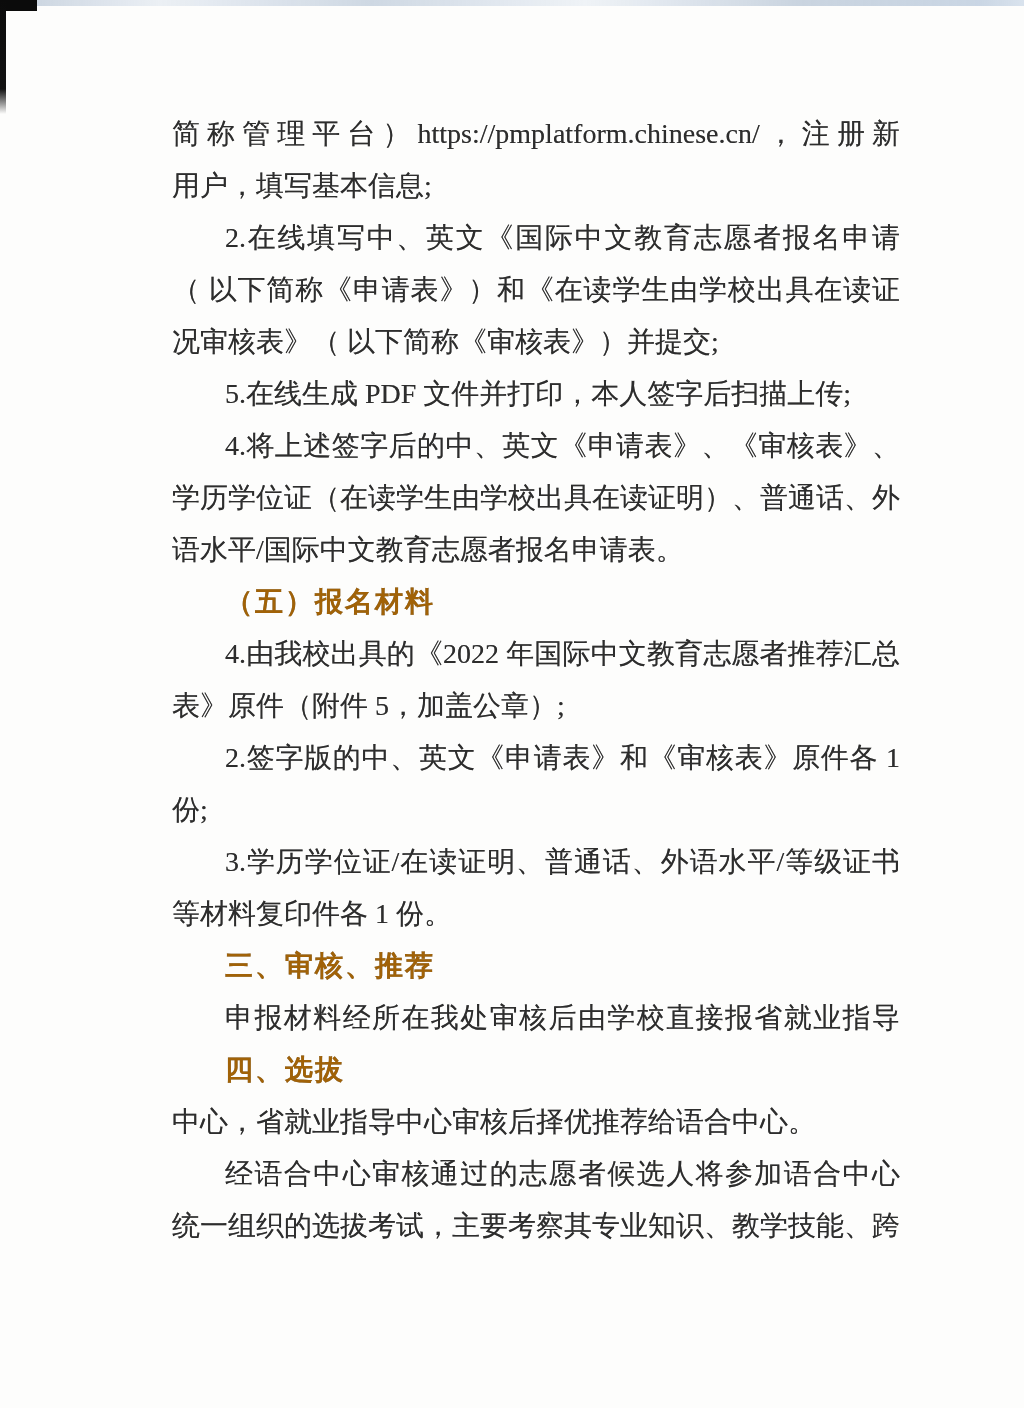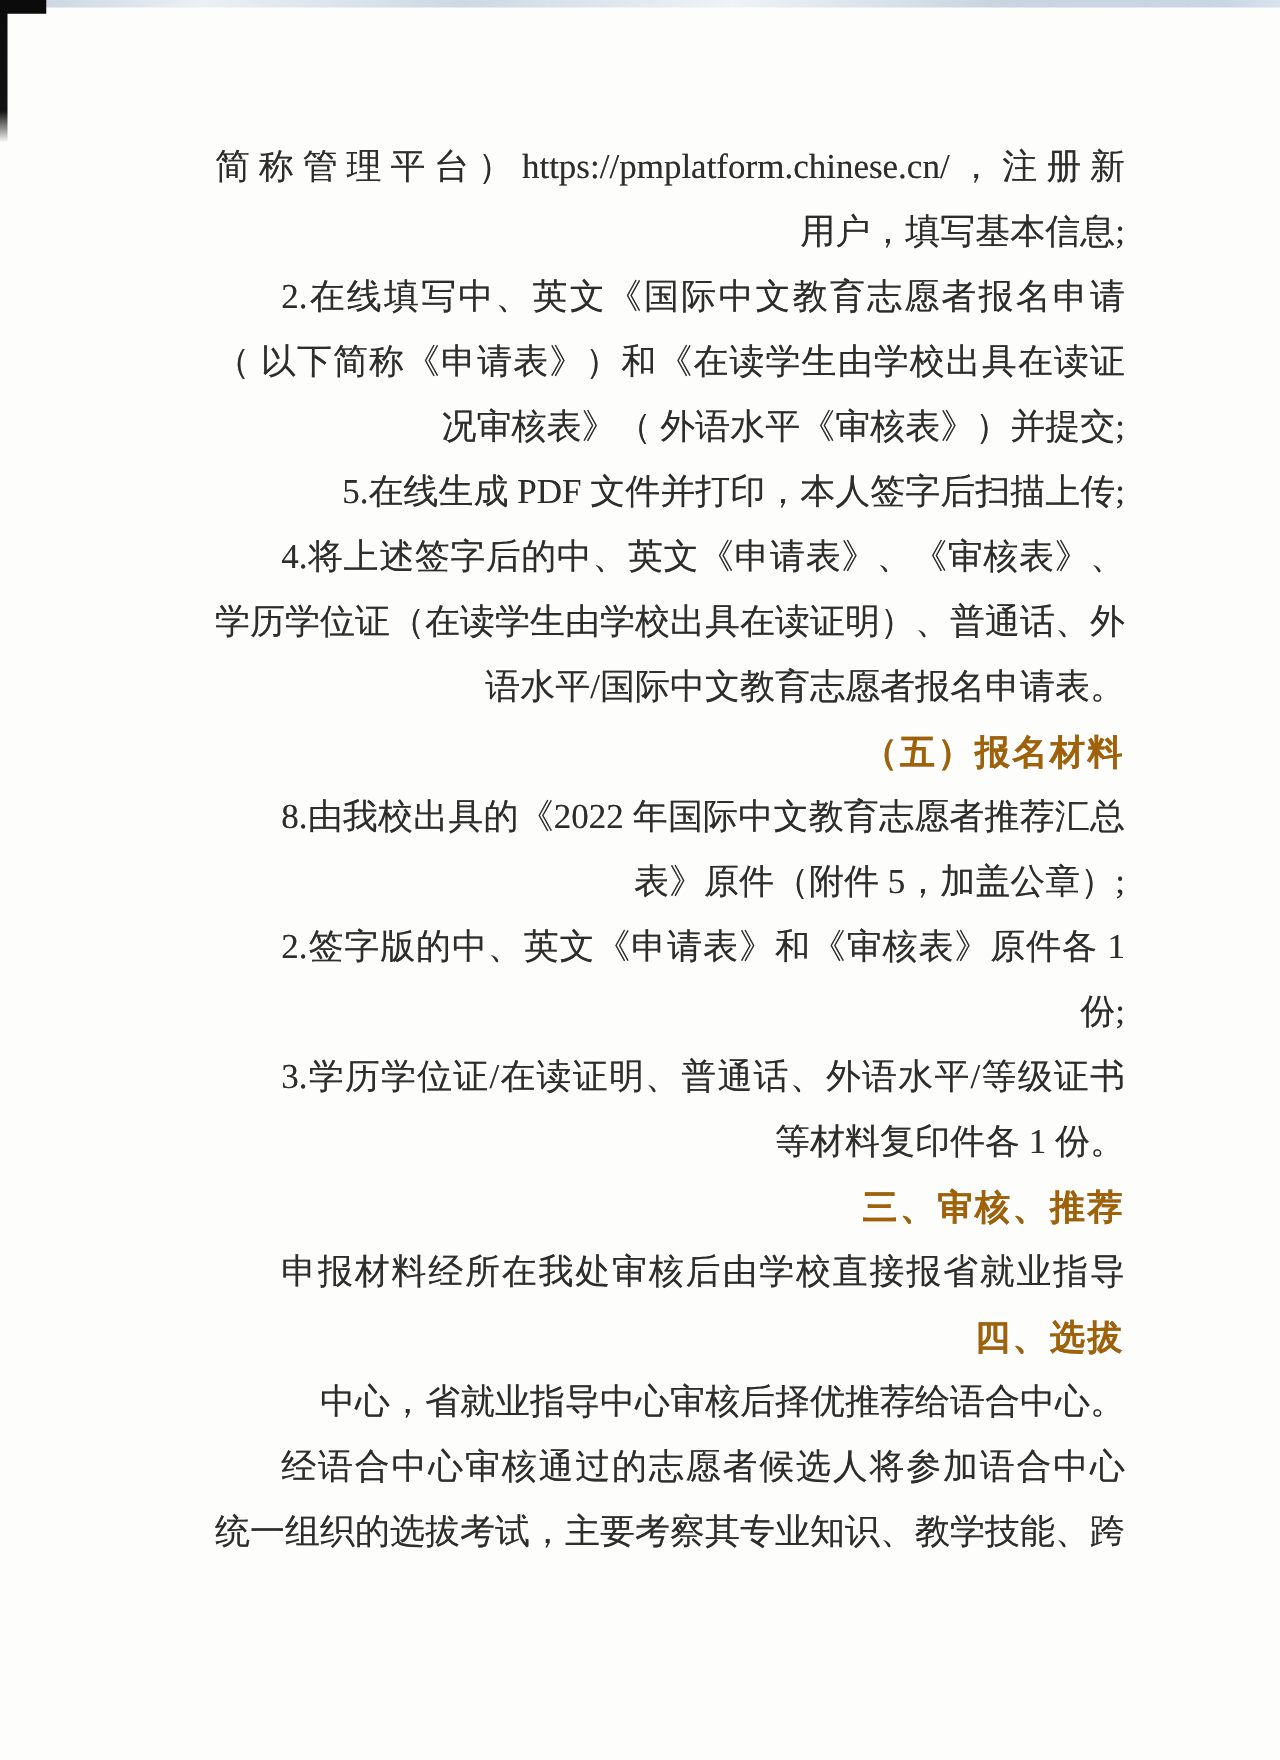--- a/index.html
+++ b/index.html
@@ -49,21 +49,21 @@
     left: 172px;
     width: 728px;
     font-size: 28px;
     color: #2d2d2d;
     text-shadow: 0 0 0.5px rgba(45,45,45,.55);
   }
   .line {
     height: 52px;
     line-height: 52px;
     overflow: hidden;
-    text-align: right;
+    text-align: left;
   }
   .fill {
     text-align: justify;
     text-align-last: justify;
   }
   .indent { padding-left: 53px; }
   .heading {
     font-weight: bold;
     font-family: "Liberation Sans", "DejaVu Sans", sans-serif;
     letter-spacing: 2px;
@@ -77,27 +77,27 @@
 
   <div class="top-band"></div>
   <div class="corner-bar-h"></div>
   <div class="corner-bar-v"></div>
 
   <main class="text-block">
     <div class="line fill">简称管理平台）https://pmplatform.chinese.cn/，注册新</div>
     <div class="line">用户，填写基本信息;</div>
     <div class="line indent fill">2.在线填写中、英文《国际中文教育志愿者报名申请表》</div>
     <div class="line fill">（ 以下简称《申请表》）和《在读学生由学校出具在读证明</div>
-    <div class="line">况审核表》（ 外语水平《审核表》）并提交;</div>
+    <div class="line">况审核表》（ 以下简称《审核表》）并提交;</div>
     <div class="line indent">5.在线生成 PDF 文件并打印，本人签字后扫描上传;</div>
     <div class="line indent fill">4.将上述签字后的中、英文《申请表》、《审核表》、</div>
     <div class="line fill">学历学位证（在读学生由学校出具在读证明）、普通话、外</div>
     <div class="line">语水平/国际中文教育志愿者报名申请表。</div>
     <div class="line indent heading">（五）报名材料</div>
-    <div class="line indent fill">8.由我校出具的《2022 年国际中文教育志愿者推荐汇总</div>
+    <div class="line indent fill">4.由我校出具的《2022 年国际中文教育志愿者推荐汇总</div>
     <div class="line">表》原件（附件 5，加盖公章）;</div>
     <div class="line indent fill">2.签字版的中、英文《申请表》和《审核表》原件各 1</div>
     <div class="line">份;</div>
     <div class="line indent fill">3.学历学位证/在读证明、普通话、外语水平/等级证书</div>
     <div class="line">等材料复印件各 1 份。</div>
     <div class="line indent heading">三、审核、推荐</div>
     <div class="line indent fill">申报材料经所在我处审核后由学校直接报省就业指导</div>
     <div class="line indent heading">四、选拔</div>
     <div class="line">中心，省就业指导中心审核后择优推荐给语合中心。</div>
     <div class="line indent fill">经语合中心审核通过的志愿者候选人将参加语合中心</div>

